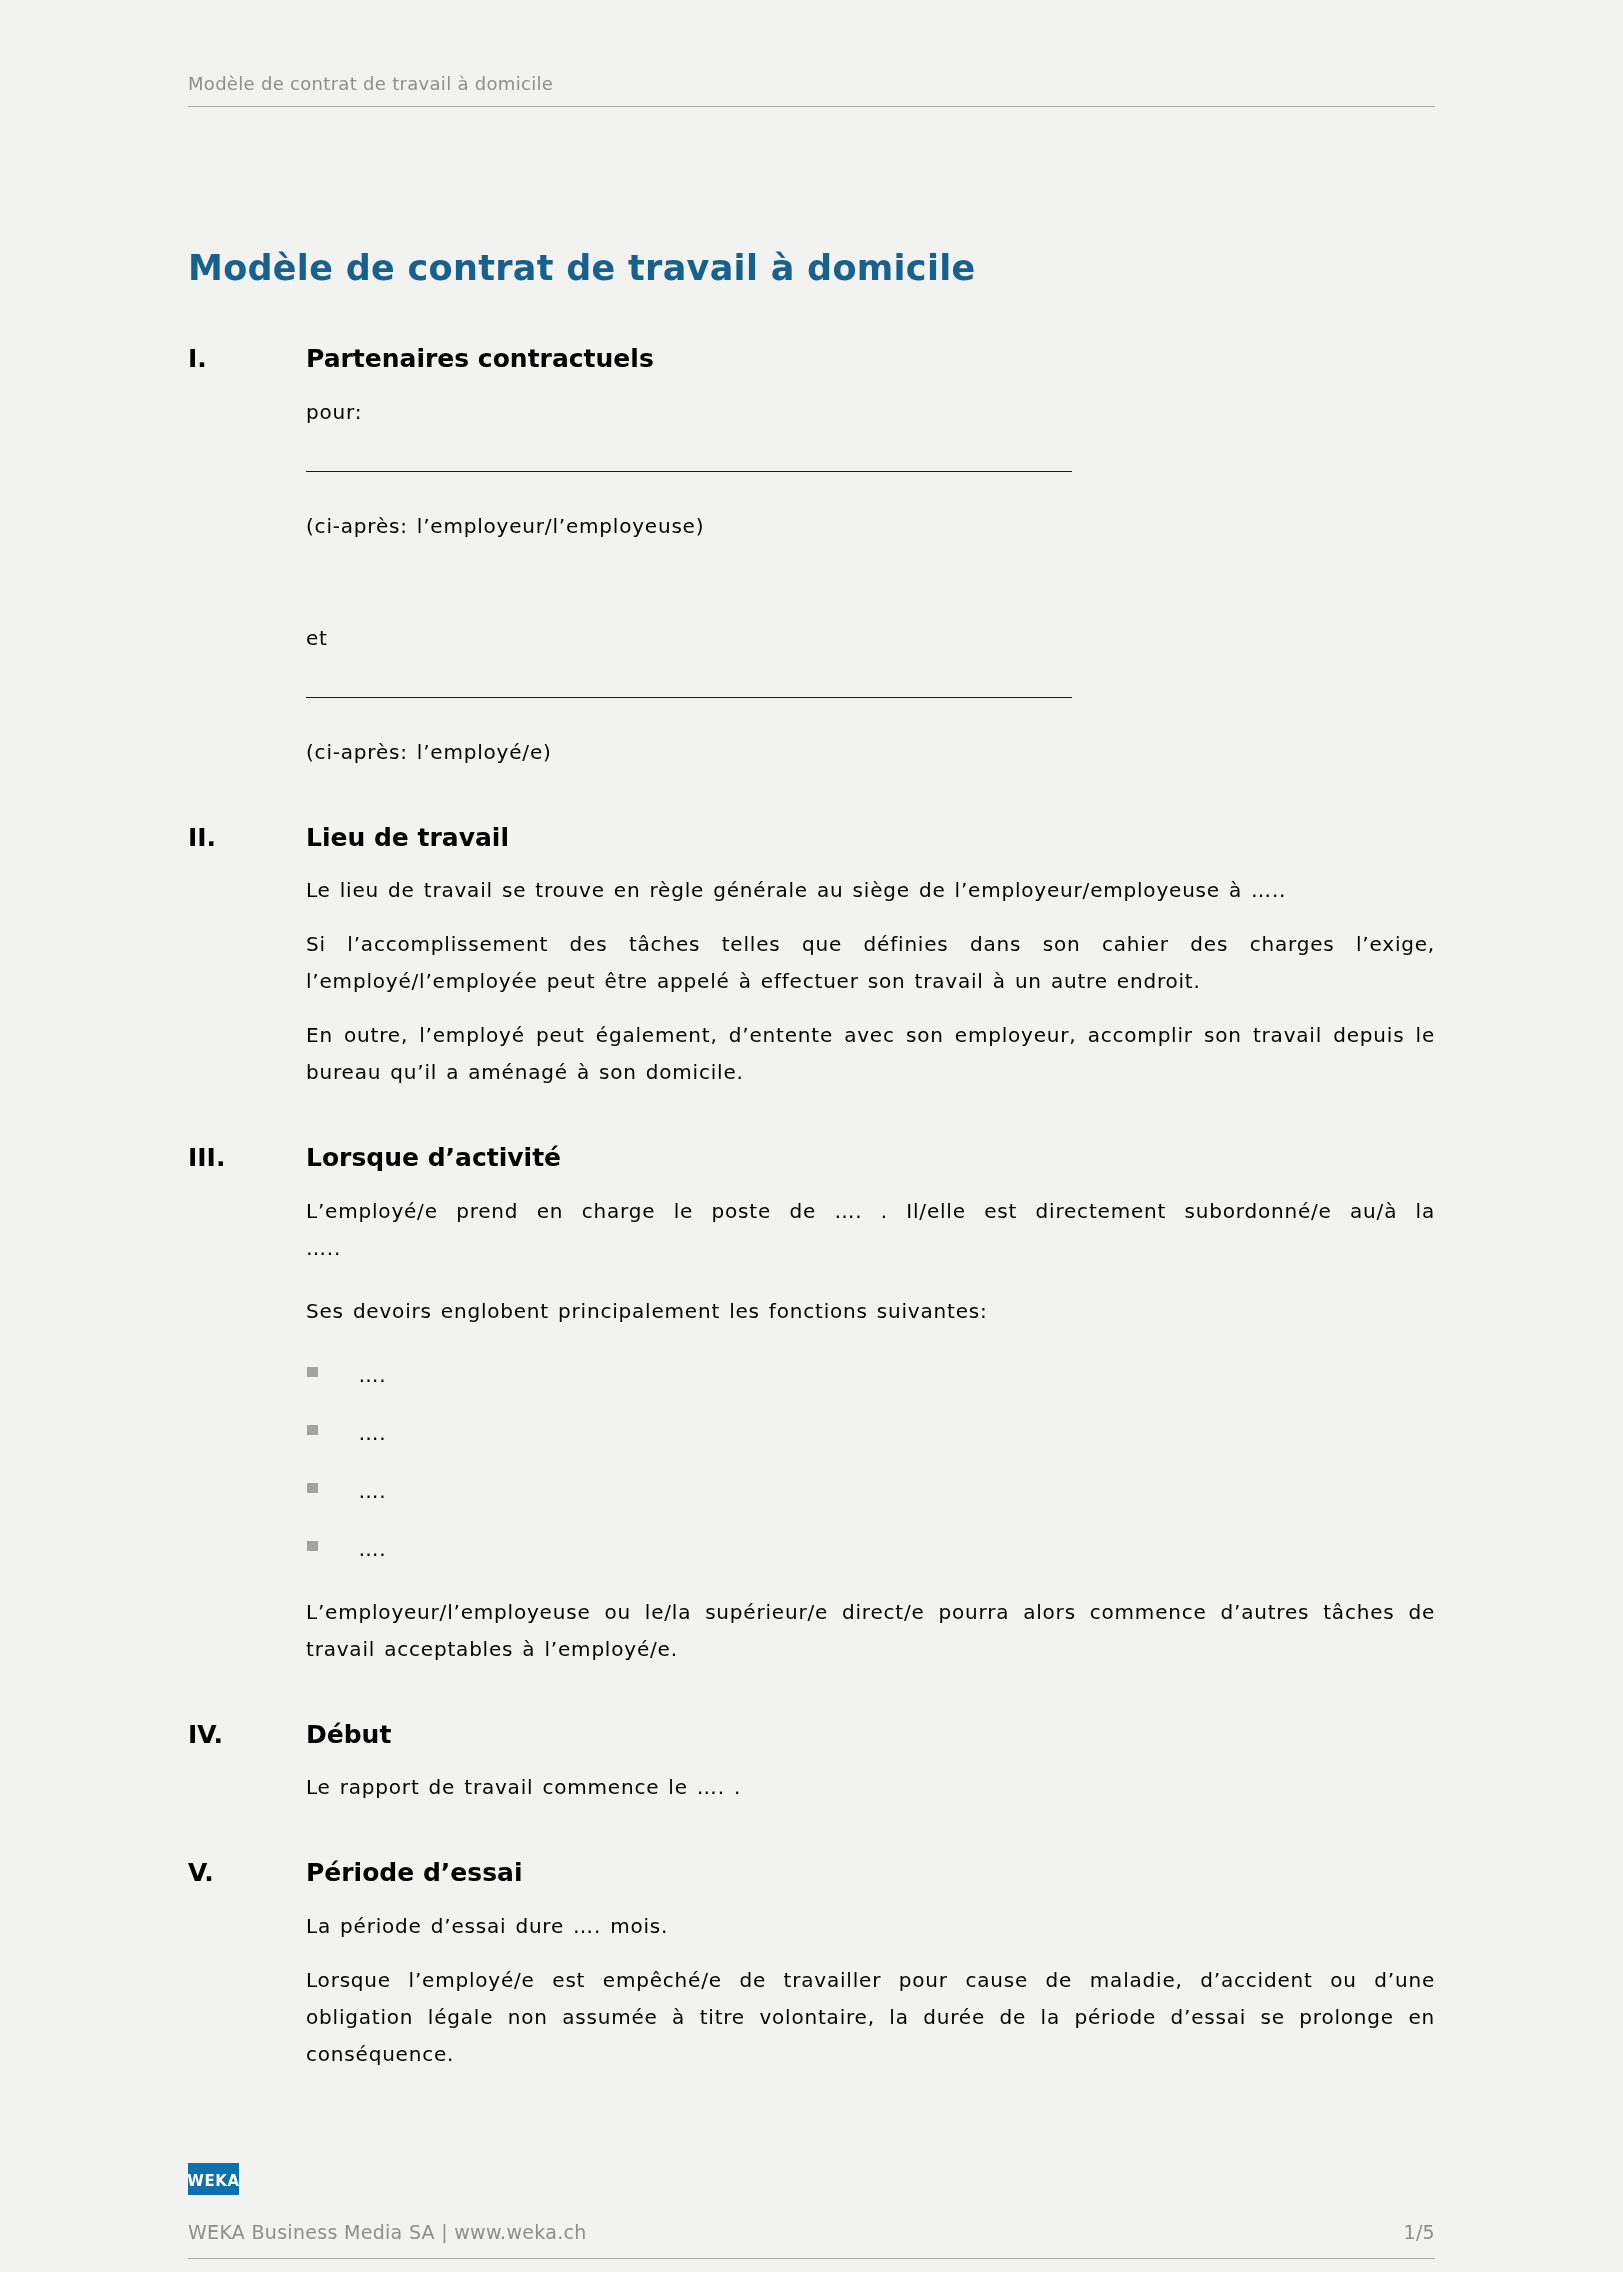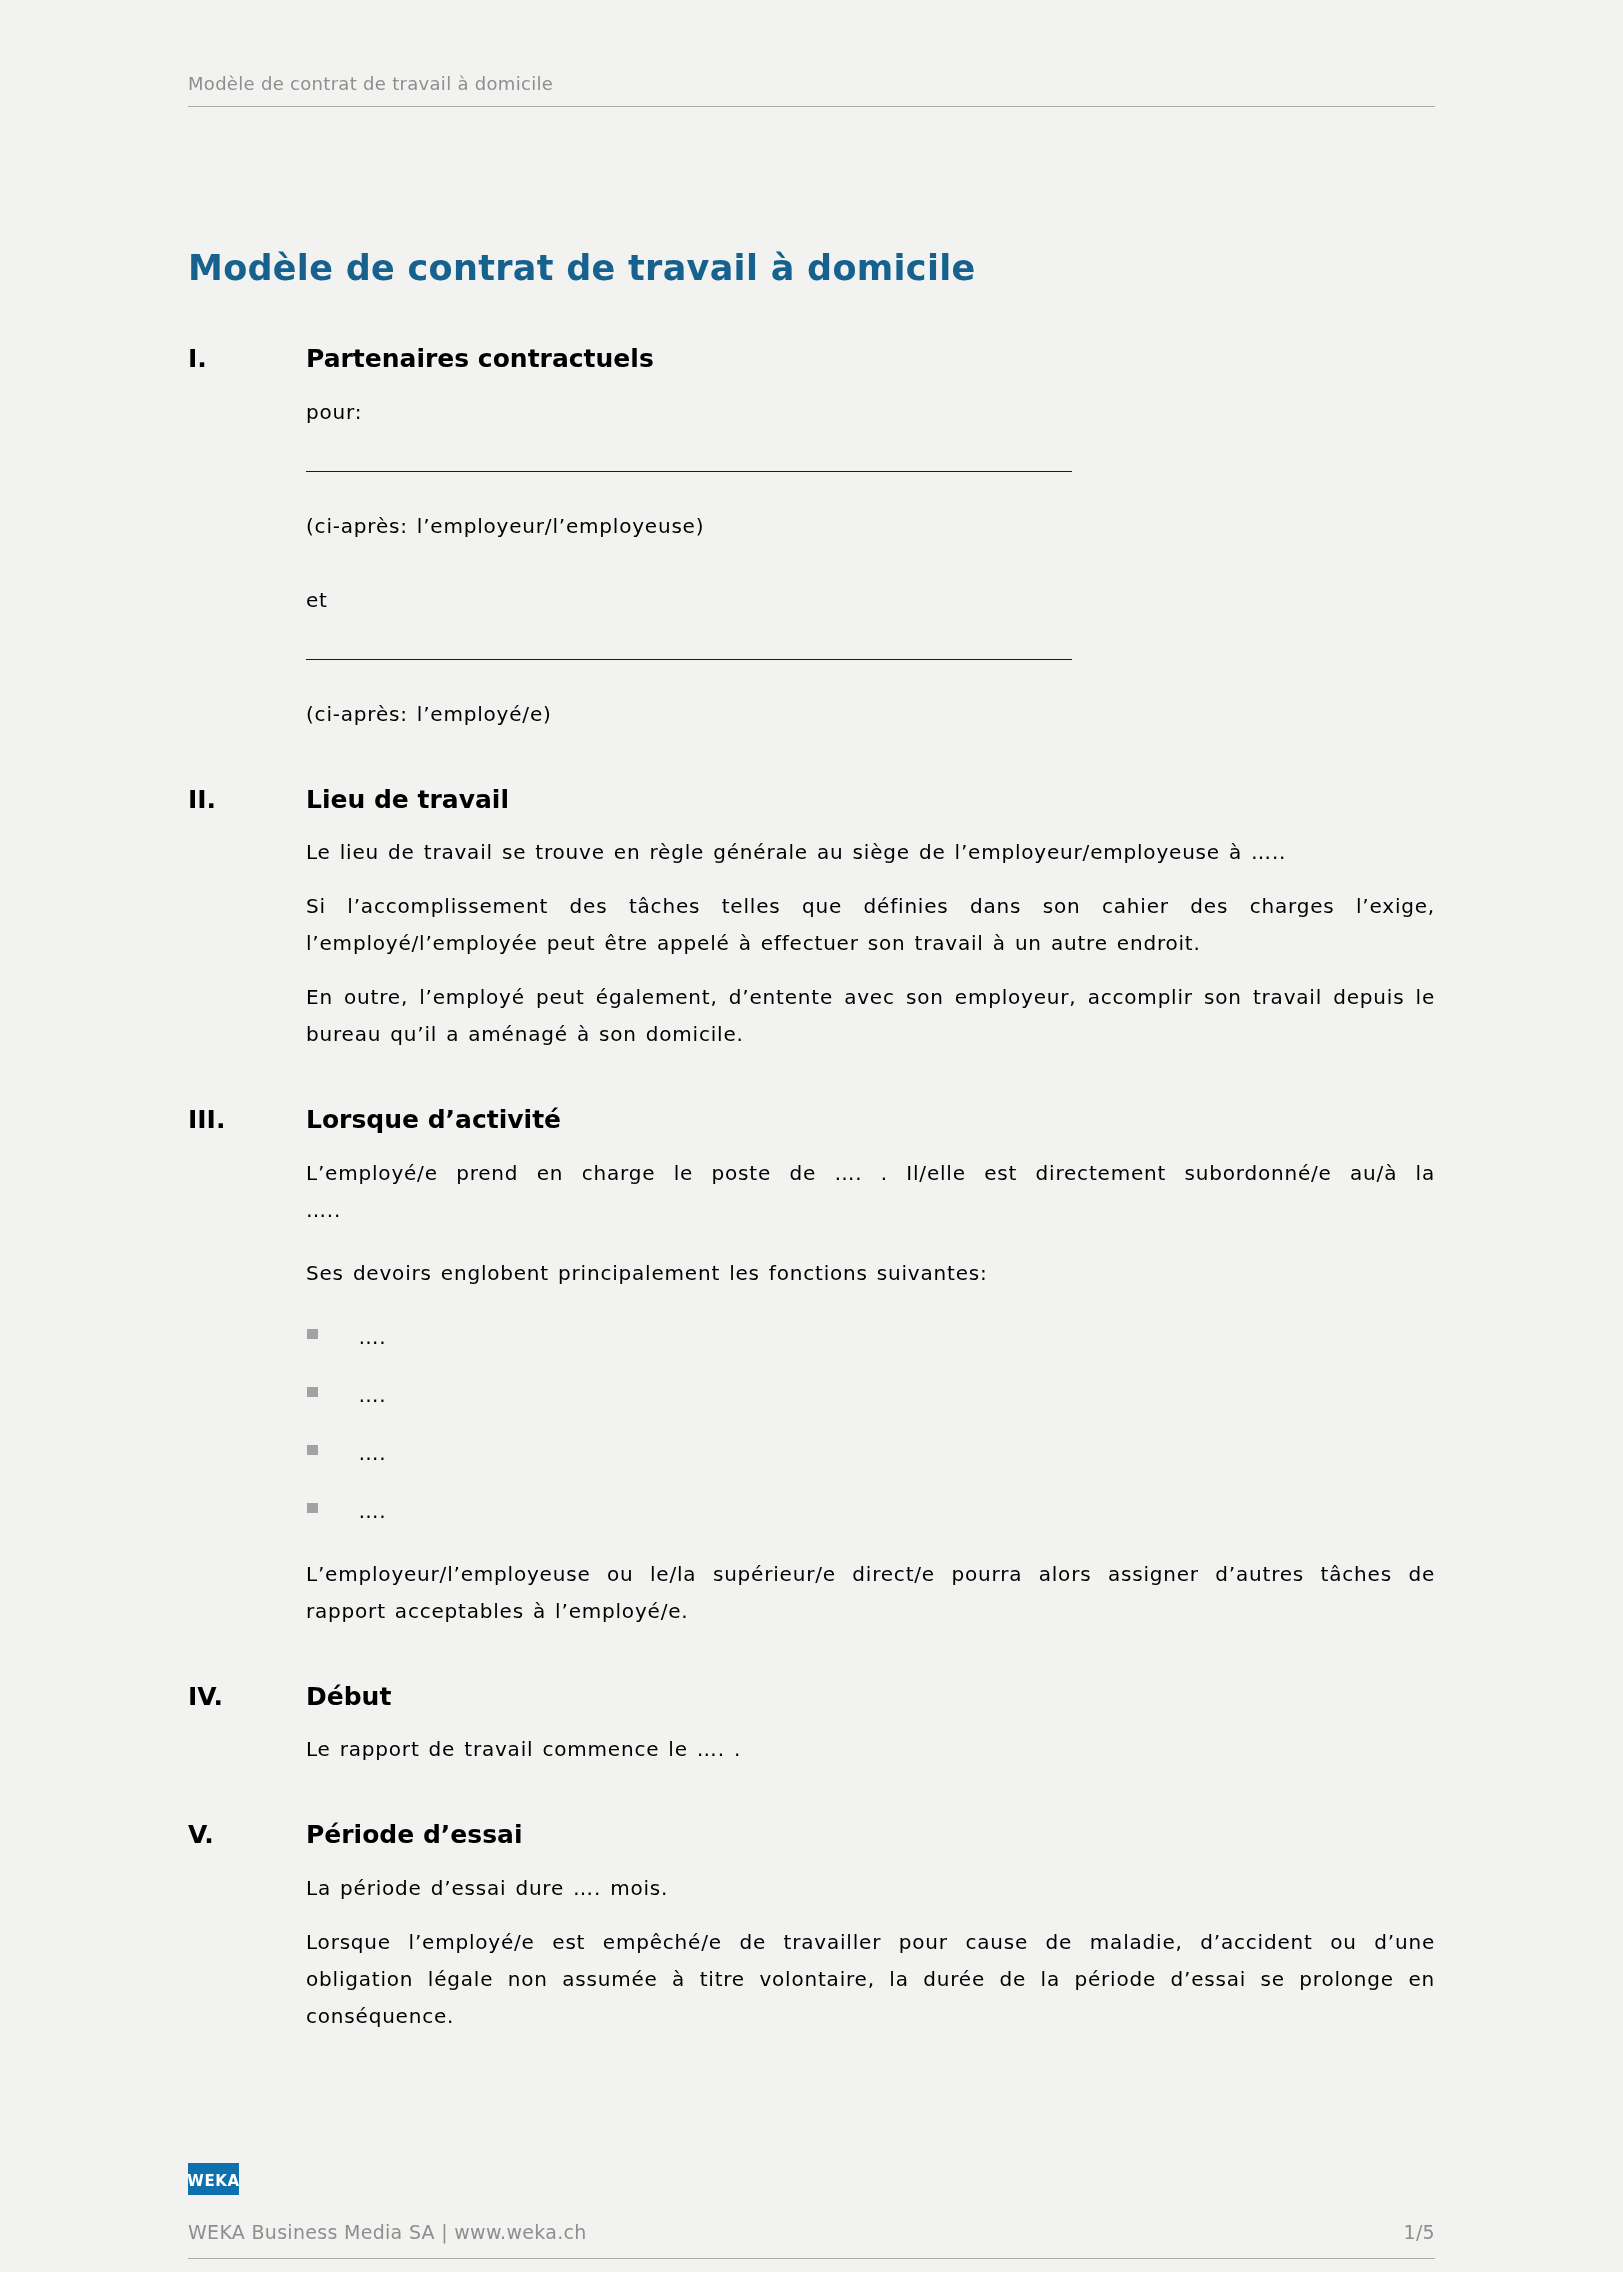--- a/index.html
+++ b/index.html
@@ -40,21 +40,21 @@
     font-size:20px;line-height:37px;margin:0 0 17px 0;
     letter-spacing:0.8px;word-spacing:1.9px;
   }
   .p:last-child{margin-bottom:0;}
   .justify{text-align:justify;}
   .force-justify{text-align:justify;text-align-last:justify;}
   .after-entre{margin-bottom:40px;}
   .blank-line{
     width:766px;height:0;border-bottom:1.9px solid #1a1a1a;margin:0 0 36px 0;
   }
-  .caption-gap{margin-bottom:37px;}
+  .caption-gap{margin-bottom:75px;}
   .lead-line{margin-bottom:0;}
   .lead-tail{margin-bottom:26px;}
   .list-intro{margin-bottom:32px;}
   .bullet-row{display:flex;align-items:flex-start;margin-bottom:32px;}
   .bullet-square{
     flex:none;width:11px;height:10.4px;background:var(--bullet-gray);
     margin:5.2px 41px 0 0.6px;
   }
   .bullet-text{font-size:20px;line-height:26px;letter-spacing:0.6px;}
   .closing{margin-top:13px;}
@@ -126,21 +126,21 @@
           <span class="bullet-text">….</span>
         </div>
         <div class="bullet-row">
           <span class="bullet-square"></span>
           <span class="bullet-text">….</span>
         </div>
         <div class="bullet-row">
           <span class="bullet-square"></span>
           <span class="bullet-text">….</span>
         </div>
-        <p class="p justify closing">L’employeur/l’employeuse ou le/la supérieur/e direct/e pourra alors assigner d’autres tâches de rapport acceptables à l’employé/e.</p>
+        <p class="p justify closing">L’employeur/l’employeuse ou le/la supérieur/e direct/e pourra alors commence d’autres tâches de travail acceptables à l’employé/e.</p>
       </div>
     </section>
 
     <section class="section">
       <div class="sec-num">IV.</div>
       <div class="sec-body">
         <h2 class="sec-title">Début</h2>
         <p class="p">Le rapport de travail commence le …. .</p>
       </div>
     </section>

